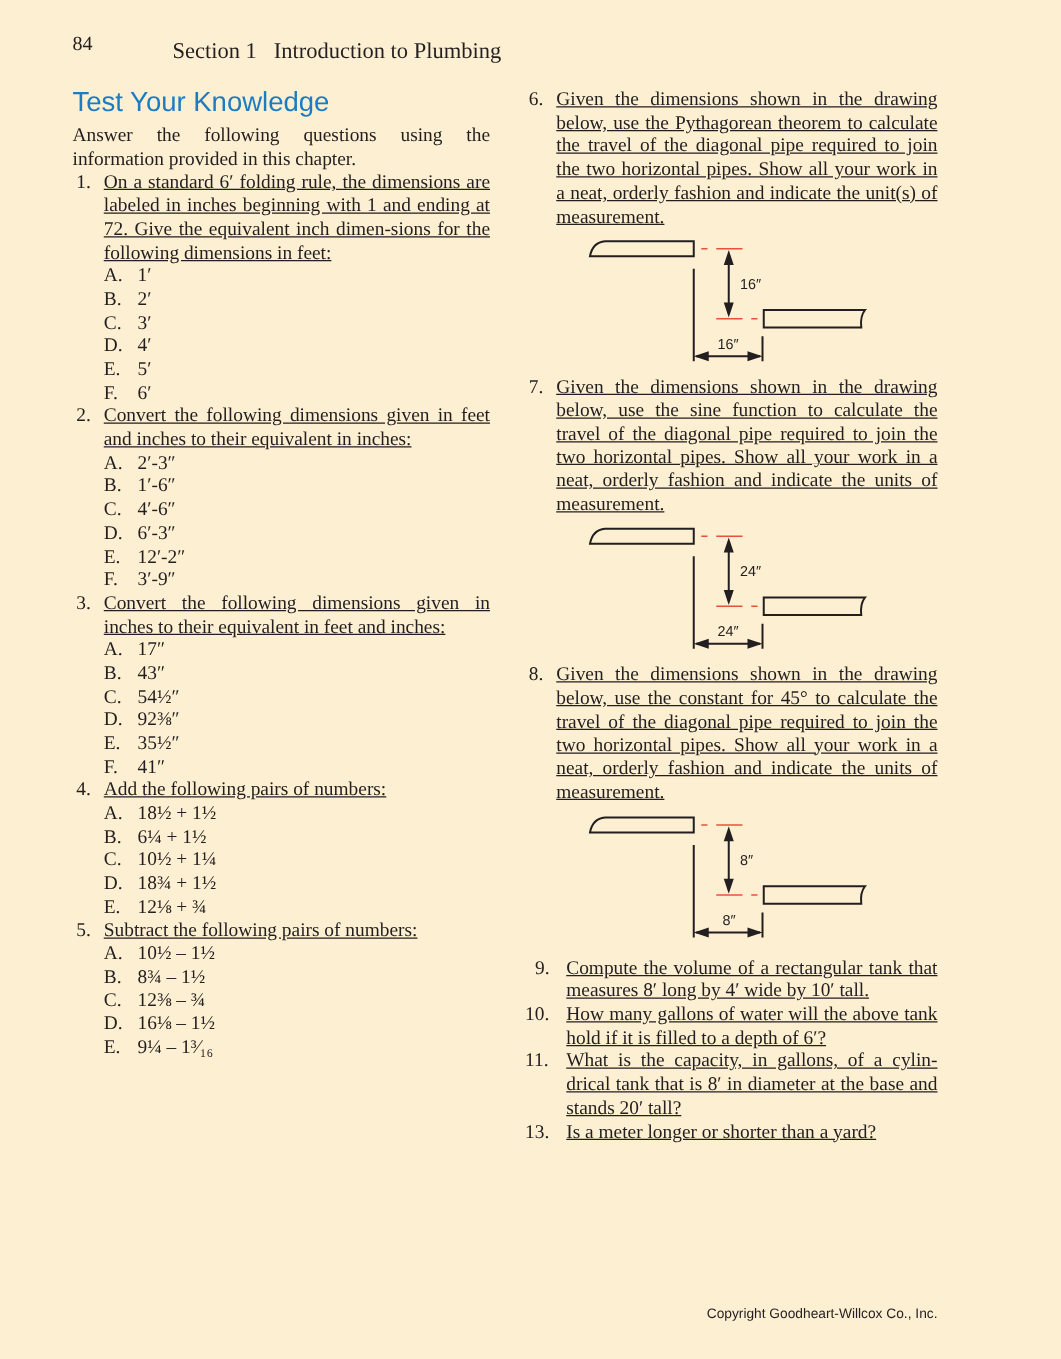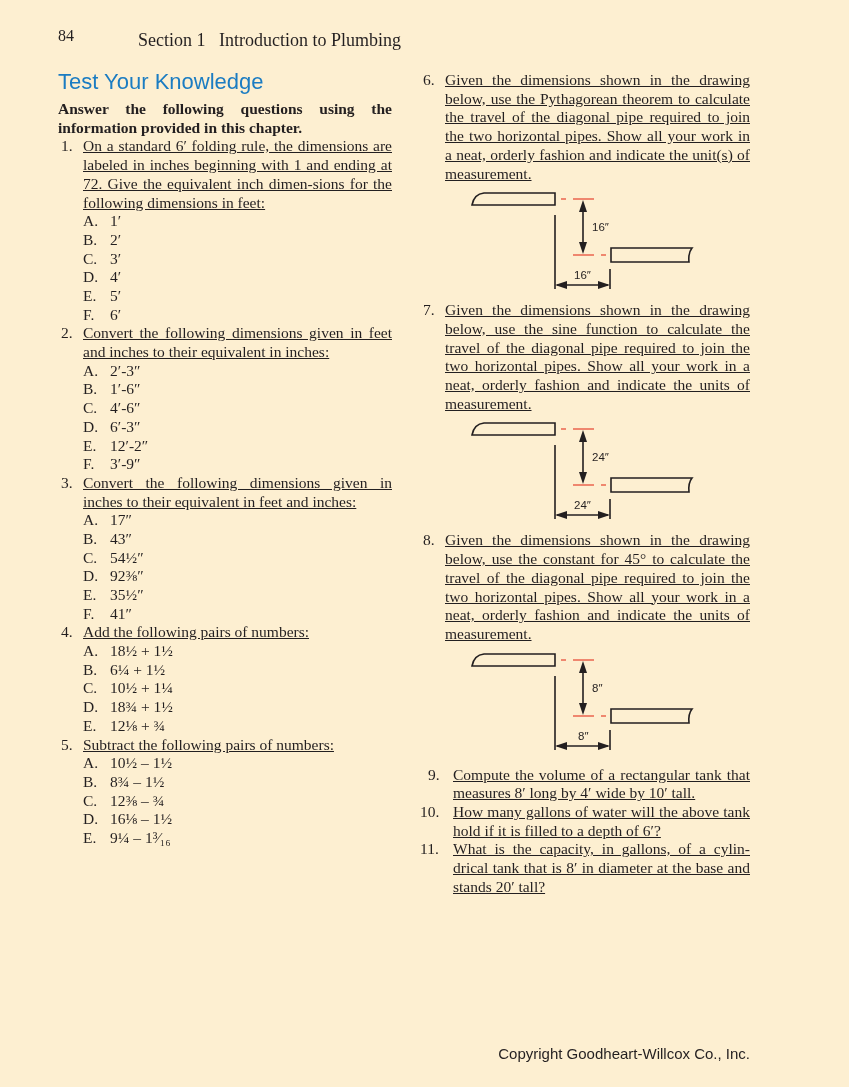--- a/index.html
+++ b/index.html
@@ -50,21 +50,20 @@
     }
     .col-right {
       left: 420px;
       top: 71px;
       width: 330px;
     }
     .intro {
       text-align: justify;
       text-align-last: left;
       margin: 0;
-      font-weight: bold;
     }
     .q {
       position: relative;
       padding-left: 25px;
       text-align: justify;
       margin: 0;
     }
     .q.wide { padding-left: 33px; }
     .q .num {
       position: absolute;
@@ -90,21 +89,21 @@
     }
     .diagram {
       display: block;
       margin: 0;
     }
     .footer {
       position: absolute;
       right: 99px;
       top: 1045px;
       font-family: "Liberation Sans", "DejaVu Sans", sans-serif;
-      font-size: 15px;
+      font-size: 11px;
       color: #231f20;
       padding-left: 10px;
     }
   </style>
 </head>
 <body>
 
 <div class="page-number">84</div>
 <div class="running-head">
   <span class="sec">Section 1</span>
@@ -285,16 +284,20 @@
       <span class="txt last-left">Compute the volume of a rectangular tank that measures 8′ long by 4′ wide by 10′ tall.</span>
     </p>
     <p class="q wide">
       <span class="num">10.</span>
       <span class="txt last-left">How many gallons of water will the above tank hold if it is filled to a depth of 6′?</span>
     </p>
     <p class="q wide">
       <span class="num">11.</span>
       <span class="txt last-left">What is the capacity, in gallons, of a cylin-drical tank that is 8′ in diameter at the base and stands 20′ tall?</span>
     </p>
+    <p class="q wide">
+      <span class="num">13.</span>
+      <span class="txt last-left">Is a meter longer or shorter than a yard?</span>
+    </p>
   </div>
 </div>
 
 <div class="footer">Copyright Goodheart-Willcox Co., Inc.</div>
 
 </body></html>

